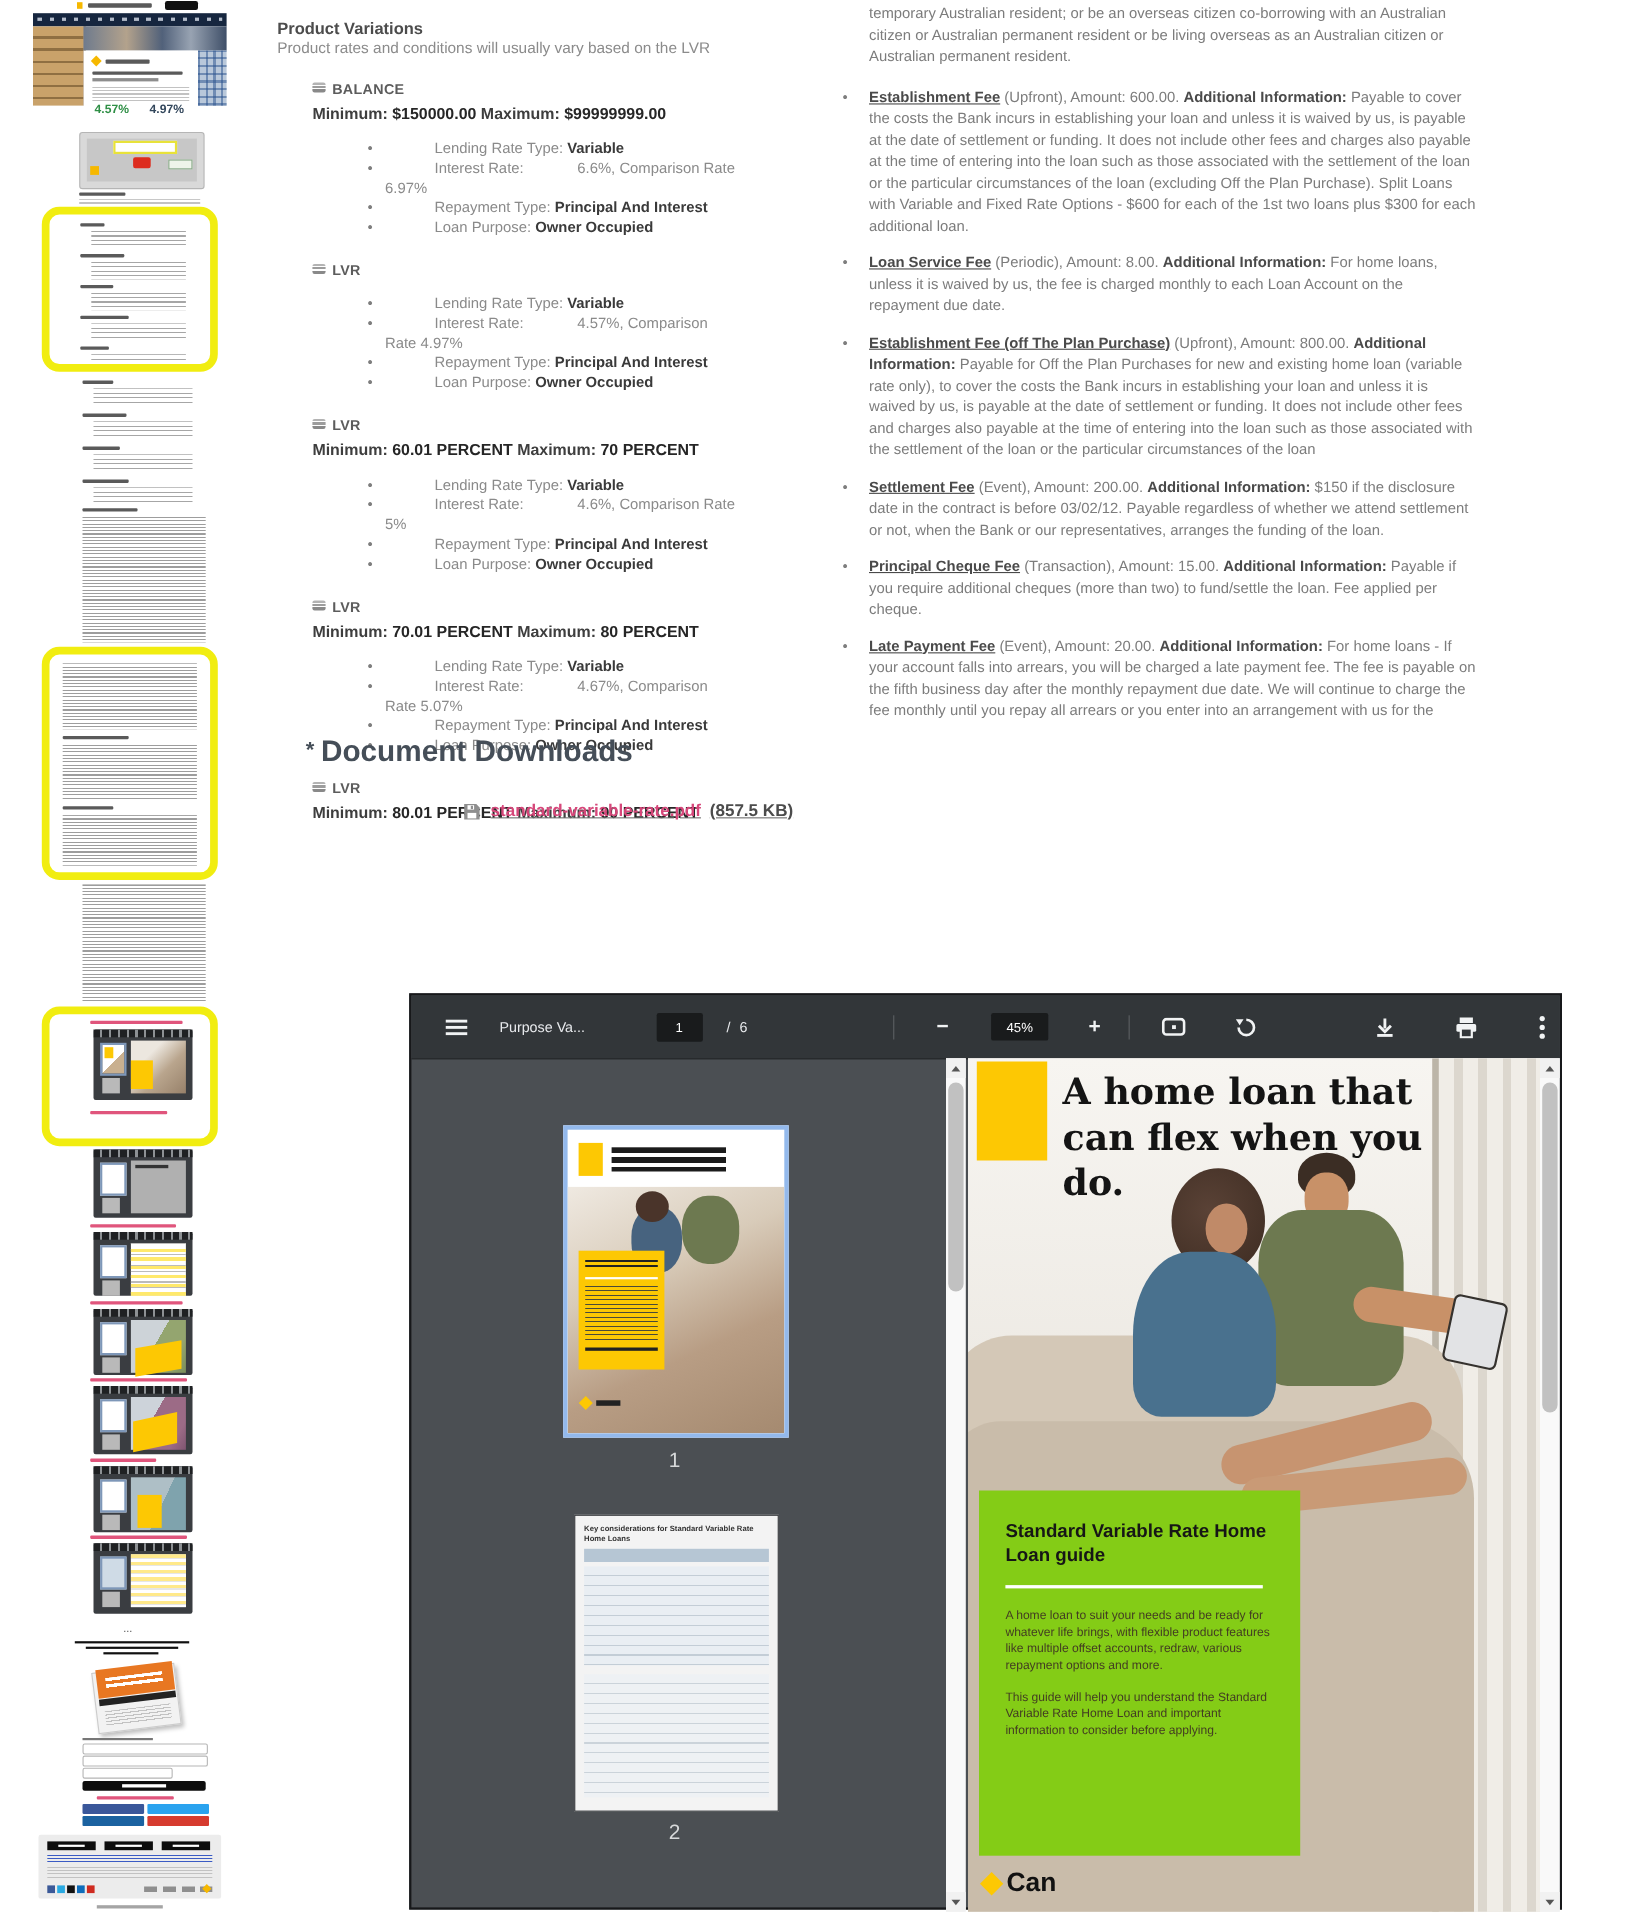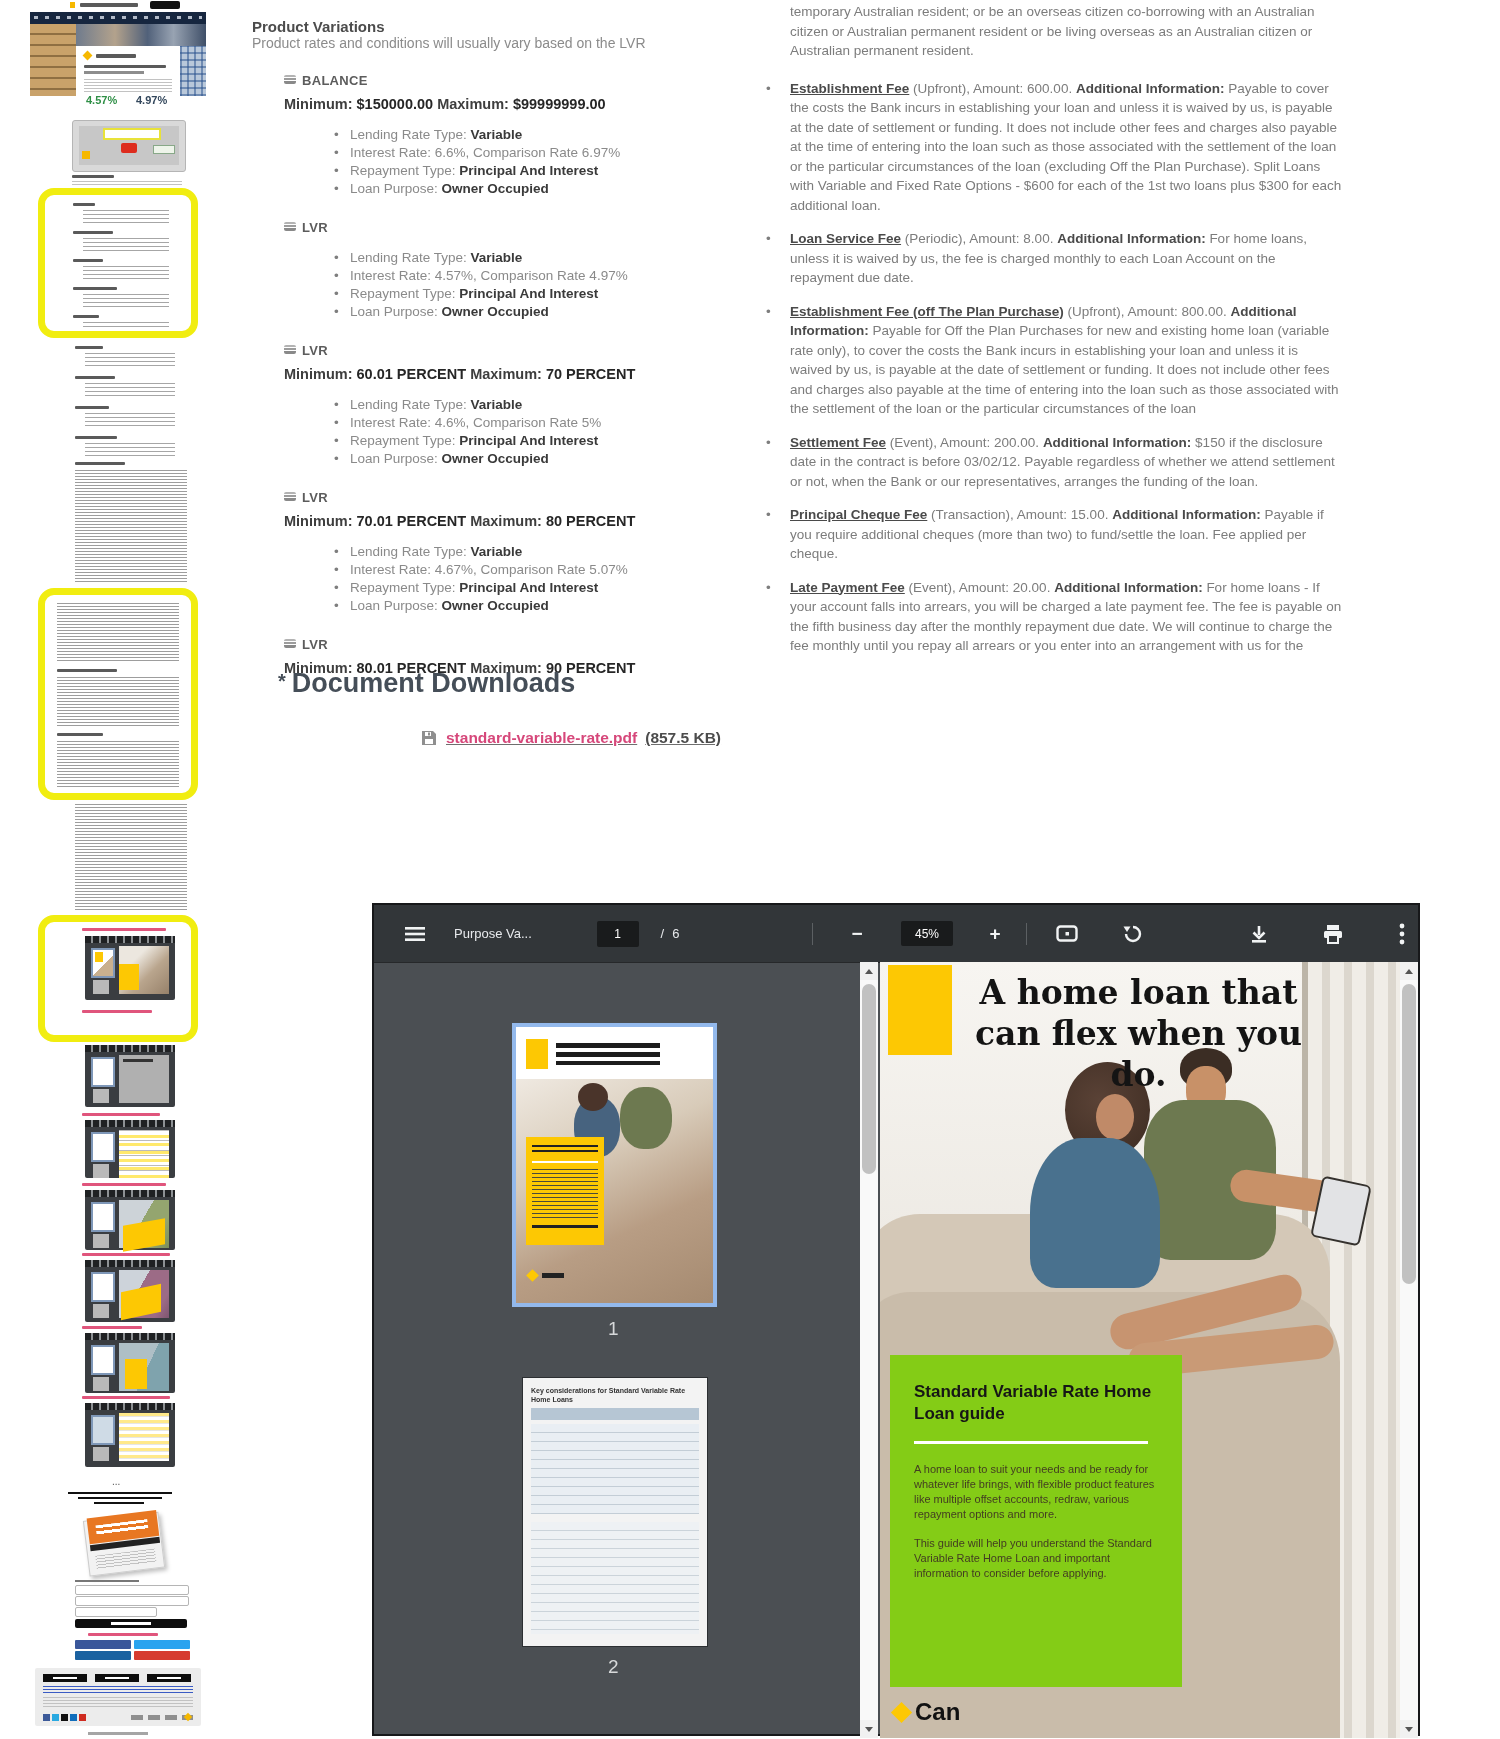--- a/index.html
+++ b/index.html
@@ -26,21 +26,21 @@
   .pv-intro{font-size:14px;color:#8b8b8b;}
   .pv-group{margin-top:22px;margin-left:32px;}
   .pv-head{font-size:13px;font-weight:bold;color:#5c5c5c;letter-spacing:.3px;}
   .coin{display:inline-block;width:12px;height:9px;margin-right:6px;border-radius:2px;vertical-align:1px;
         background:linear-gradient(#b3b3b3 0 2px,#fff 2px 3px,#9c9c9c 3px 5px,#fff 5px 6px,#898989 6px 9px);}
   .pv-range{margin-top:8px;margin-left:-32px;font-size:14.5px;padding-left:32px;}
   .pv-range .rl{color:#3e3e3e;} .pv-range .rv{color:#262626;}
   ul.pv-list{list-style:none;margin:14px 0 0 0;padding:0 0 0 50px;}
   ul.pv-list li{position:relative;padding-left:16px;line-height:18px;}
   ul.pv-list li::before{content:"•";position:absolute;left:0;color:#7e7e7e;}
-  .lbl{color:#8a8a8a;} .val{color:#3a3a3a;}
+  .lbl{color:#8a8a8a;margin-left:45px;} .val{color:#3a3a3a;}
   #rightcol{left:731px;top:2px;width:612px;font-size:13.5px;line-height:19.5px;color:#7c7c7c;}
   .frag{margin-left:59px;}
   .fees-title{margin-top:20px;font-size:15px;font-weight:bold;color:#474747;}
   .fees-title .mk{margin-right:6px;}
   ul.fee-list{list-style:none;margin:18px 0 0 0;padding:0 0 0 59px;}
   ul.fee-list li{position:relative;padding-left:0;margin-bottom:14px;}
   ul.fee-list li::before{content:"•";position:absolute;left:-24px;color:#7e7e7e;}
   .fee-name{font-weight:bold;color:#4a4a4a;text-decoration:underline;}
   .fee-il{font-weight:bold;color:#4a4a4a;}
   
@@ -62,21 +62,21 @@
   #vbody{position:absolute;left:0;top:57px;right:0;bottom:0;}
   .thumb-label{position:absolute;color:#d7d9da;font-size:19px;}
   .sb{position:absolute;width:18px;background:#f9f9f9;}
   .sb .arr{position:absolute;left:0;width:18px;height:18px;background:#f1f1f1;display:flex;align-items:center;justify-content:center;}
   .tri-up{width:0;height:0;border-left:4px solid transparent;border-right:4px solid transparent;border-bottom:5px solid #555;}
   .tri-dn{width:0;height:0;border-left:4px solid transparent;border-right:4px solid transparent;border-top:5px solid #555;}
   .sb .thm{position:absolute;left:2px;width:14px;background:#c1c1c1;border-radius:7px;}
   
   #page1{position:absolute;left:506px;top:0;width:520px;height:776px;background:#f4f2ee;overflow:hidden;}
   #p1-headline{position:absolute;left:86px;top:10px;width:345px;font-family:"DejaVu Serif",serif;
-               font-weight:bold;font-size:33px;line-height:41px;color:#141414;text-align:center;}
+               font-weight:bold;font-size:33px;line-height:41px;color:#141414;}
   #p1-flag{position:absolute;left:8px;top:3px;width:64px;height:90px;background:#fdc803;}
   #p1-panel{position:absolute;left:10px;top:393px;width:292px;height:332px;background:#84cc16;
             padding:26px 24px;box-sizing:border-box;}
   #p1-panel h3{margin:0;font-size:17px;line-height:22px;color:#161616;}
   #p1-panel .rule{height:3px;background:#fff;margin:16px 0 18px 0;width:96%;}
   #p1-panel p{margin:0 0 14px 0;font-size:11px;line-height:15px;color:#433d22;}
   #p1-logo{position:absolute;left:14px;top:736px;display:flex;align-items:center;gap:6px;}
   #p1-logo .dia{width:15px;height:15px;background:#fdc803;transform:rotate(45deg);}
   #p1-logo .ltx{font-weight:bold;font-size:24px;color:#111;}
   

